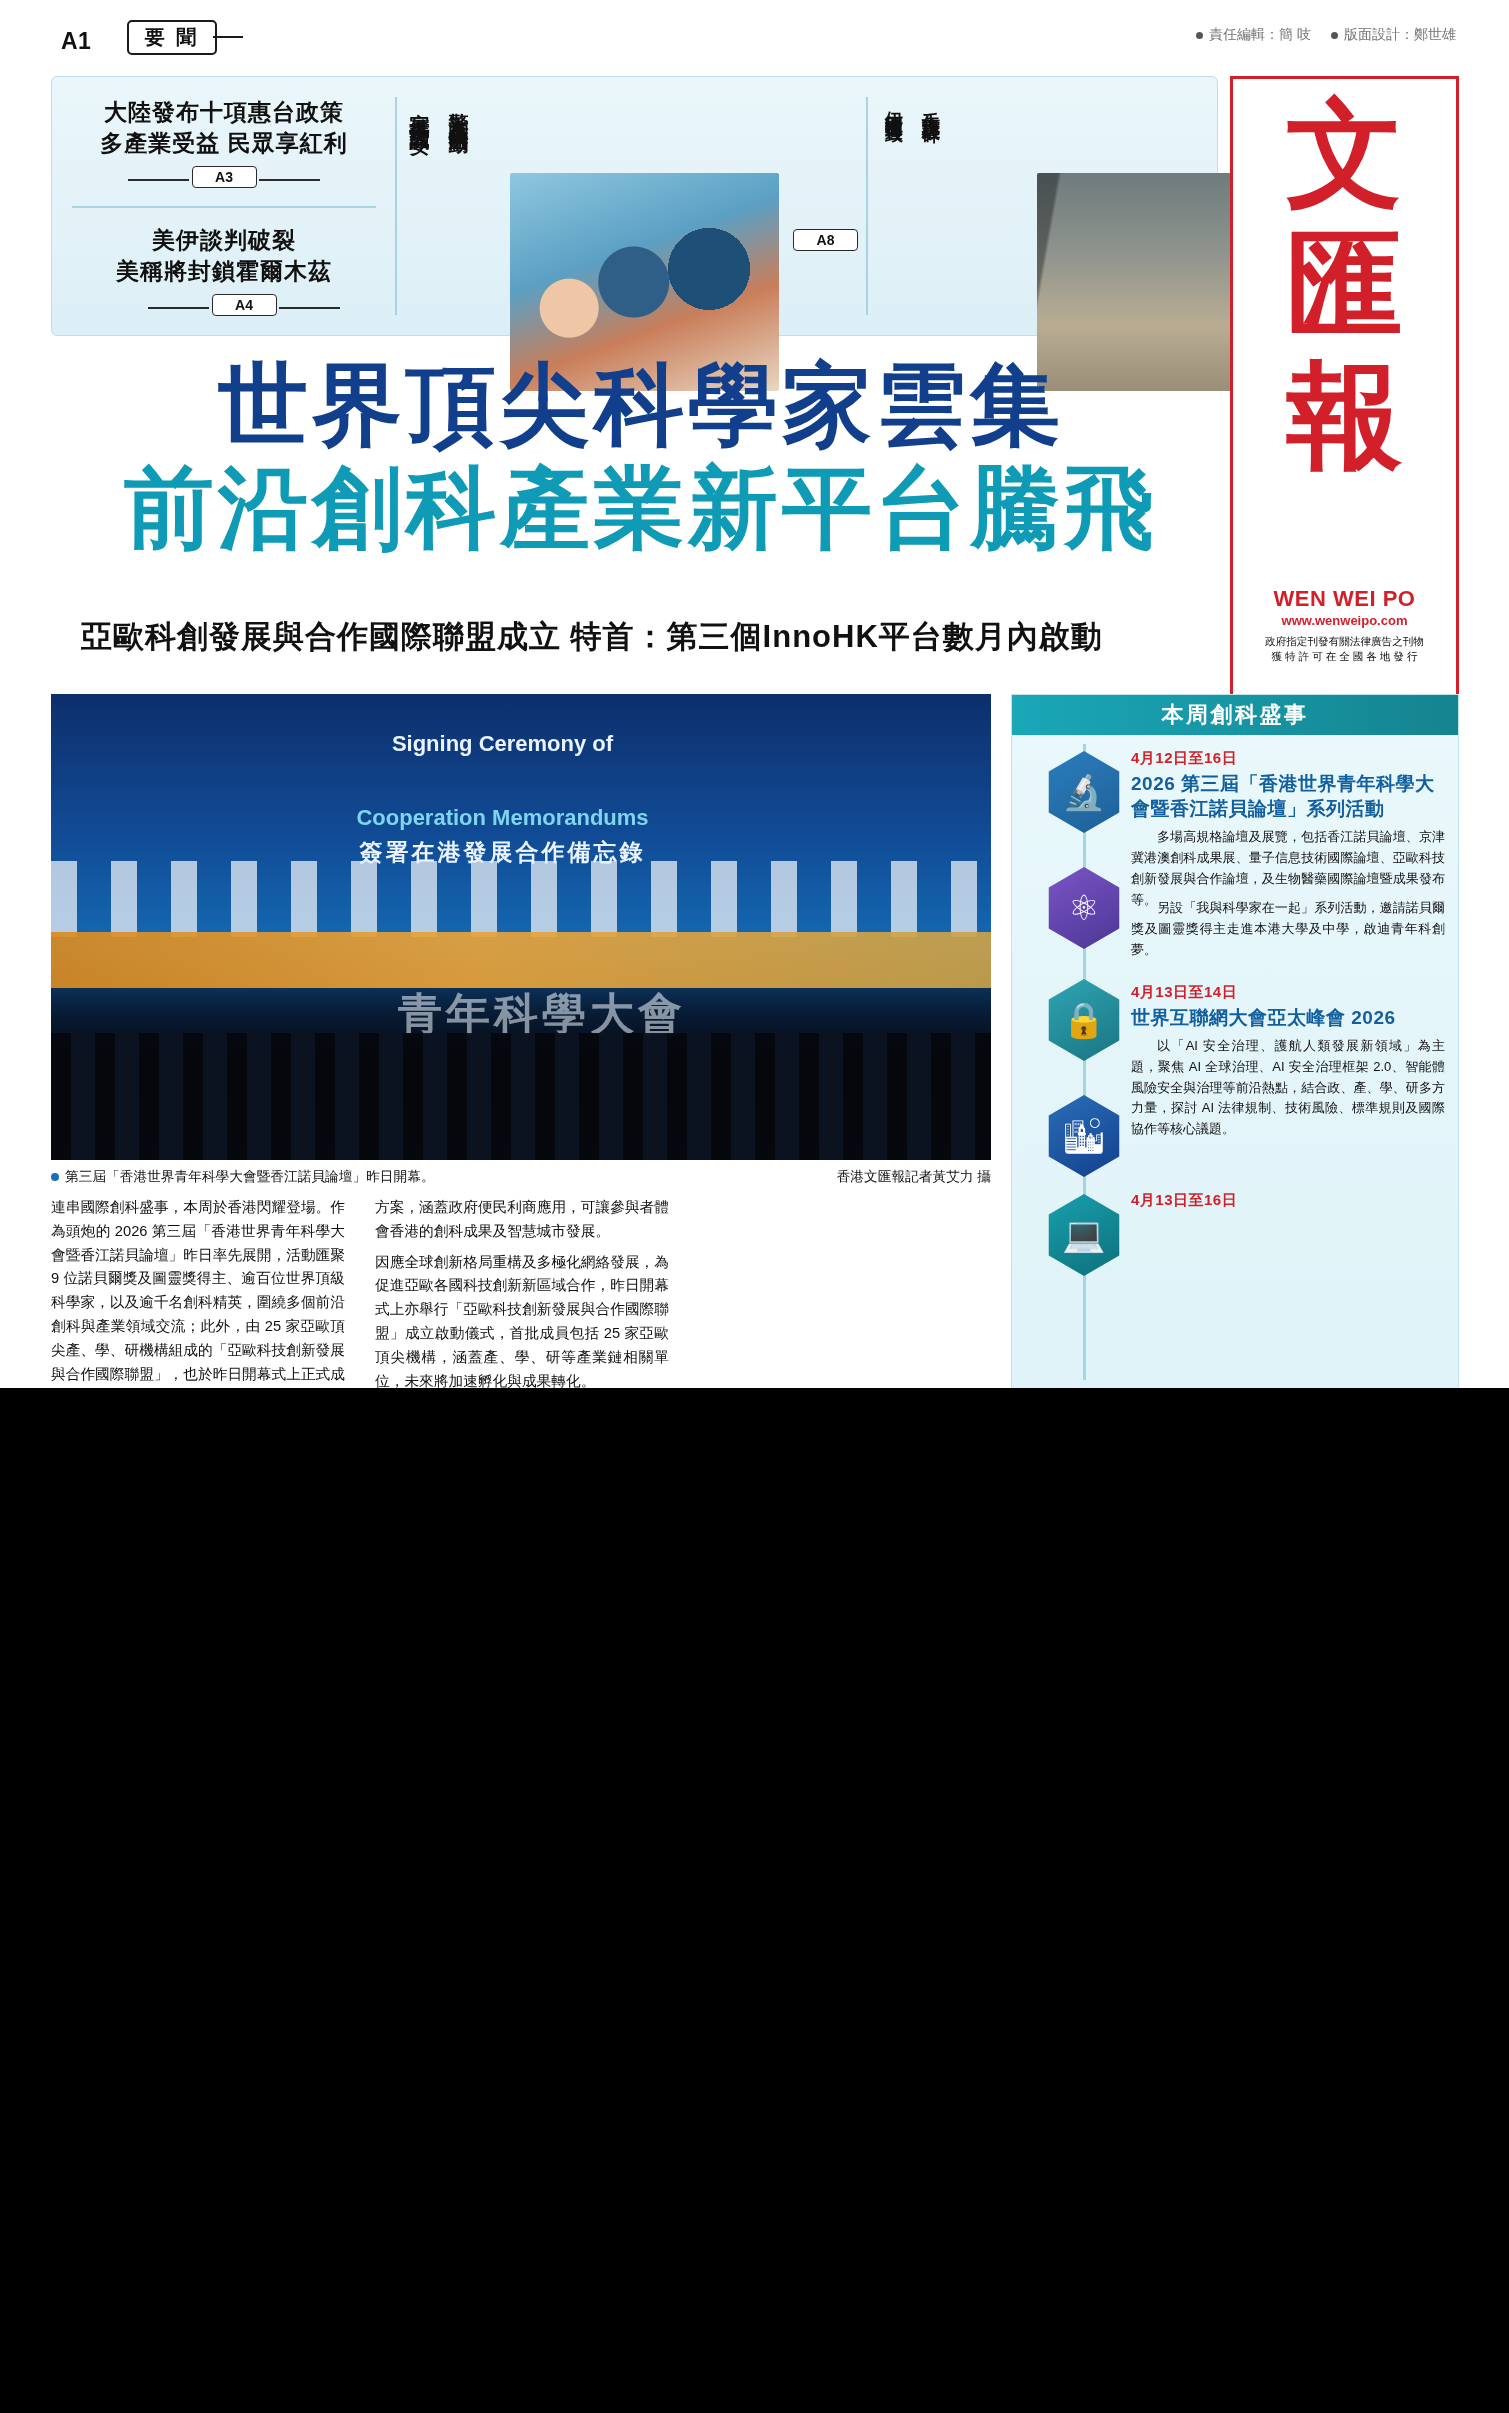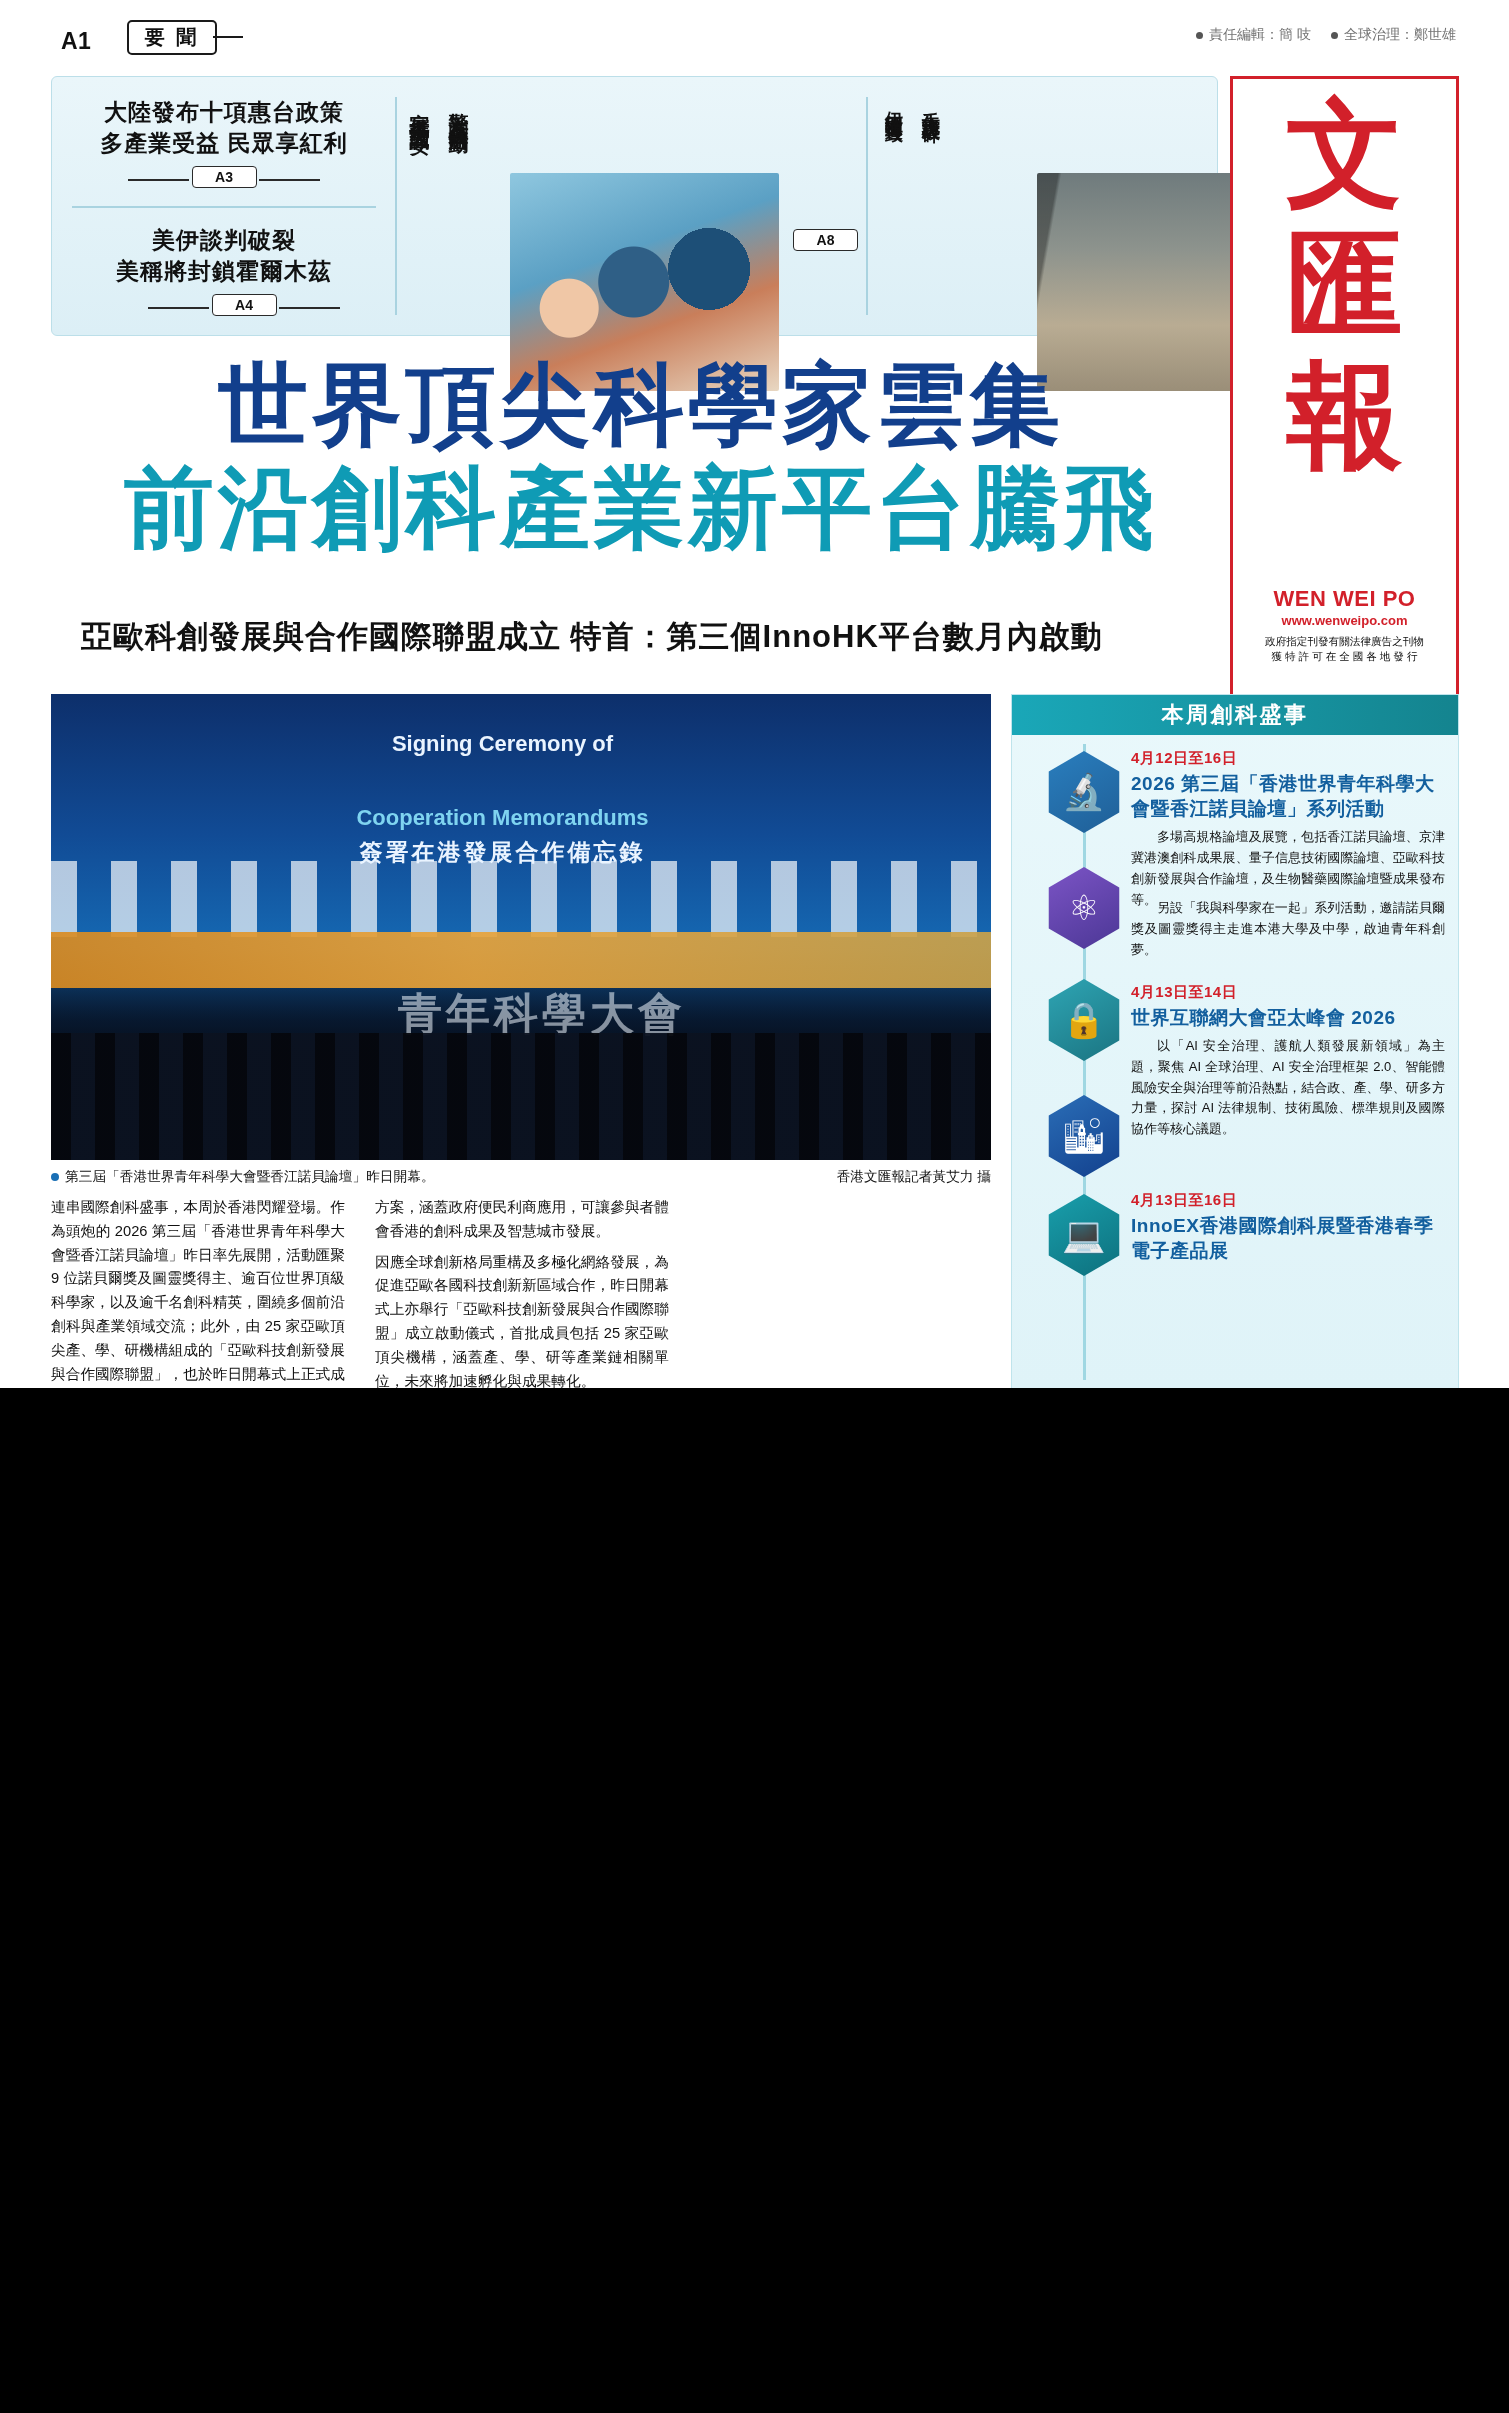--- a/index.html
+++ b/index.html
@@ -488,21 +488,21 @@
 <body>
 
 <div class="page">
 
   <div class="topbar">
     <div class="page-num">A1</div>
     <div class="section-tag">要 聞</div>
     <div class="tag-rule"></div>
     <div class="credits">
       <span><span class="dot"></span><span>責任編輯：簡  吱</span></span>
-      <span><span class="dot"></span><span>全球治理：鄭世雄</span></span>
+      <span><span class="dot"></span><span>版面設計：鄭世雄</span></span>
     </div>
   </div>
 
   <div class="teaser">
 
     <div class="teaser-col tz1">
       <div class="t-item" style="top:20px;">
         <div class="t-head">大陸發布十項惠台政策</div>
         <div class="t-head">多產業受益  民眾享紅利</div>
         <div style="margin-top:7px;">
@@ -650,18 +650,17 @@
     </div>
     <div class="ev-icon" style="top:400px;">
       <div class="hexicon hex-d">🏙</div>
     </div>
 
     <div class="ev-icon" style="top:499px;">
       <div class="hexicon hex-e">💻</div>
     </div>
     <div class="ev" style="top:496px;">
       <div class="ev-date">4月13日至16日</div>
-      <div class="ev-title">InnoEX香港國際創科展暨香港春季電子產品展</div>
     </div>
   </div>
 
 </div>
 
 
 </body></html>

